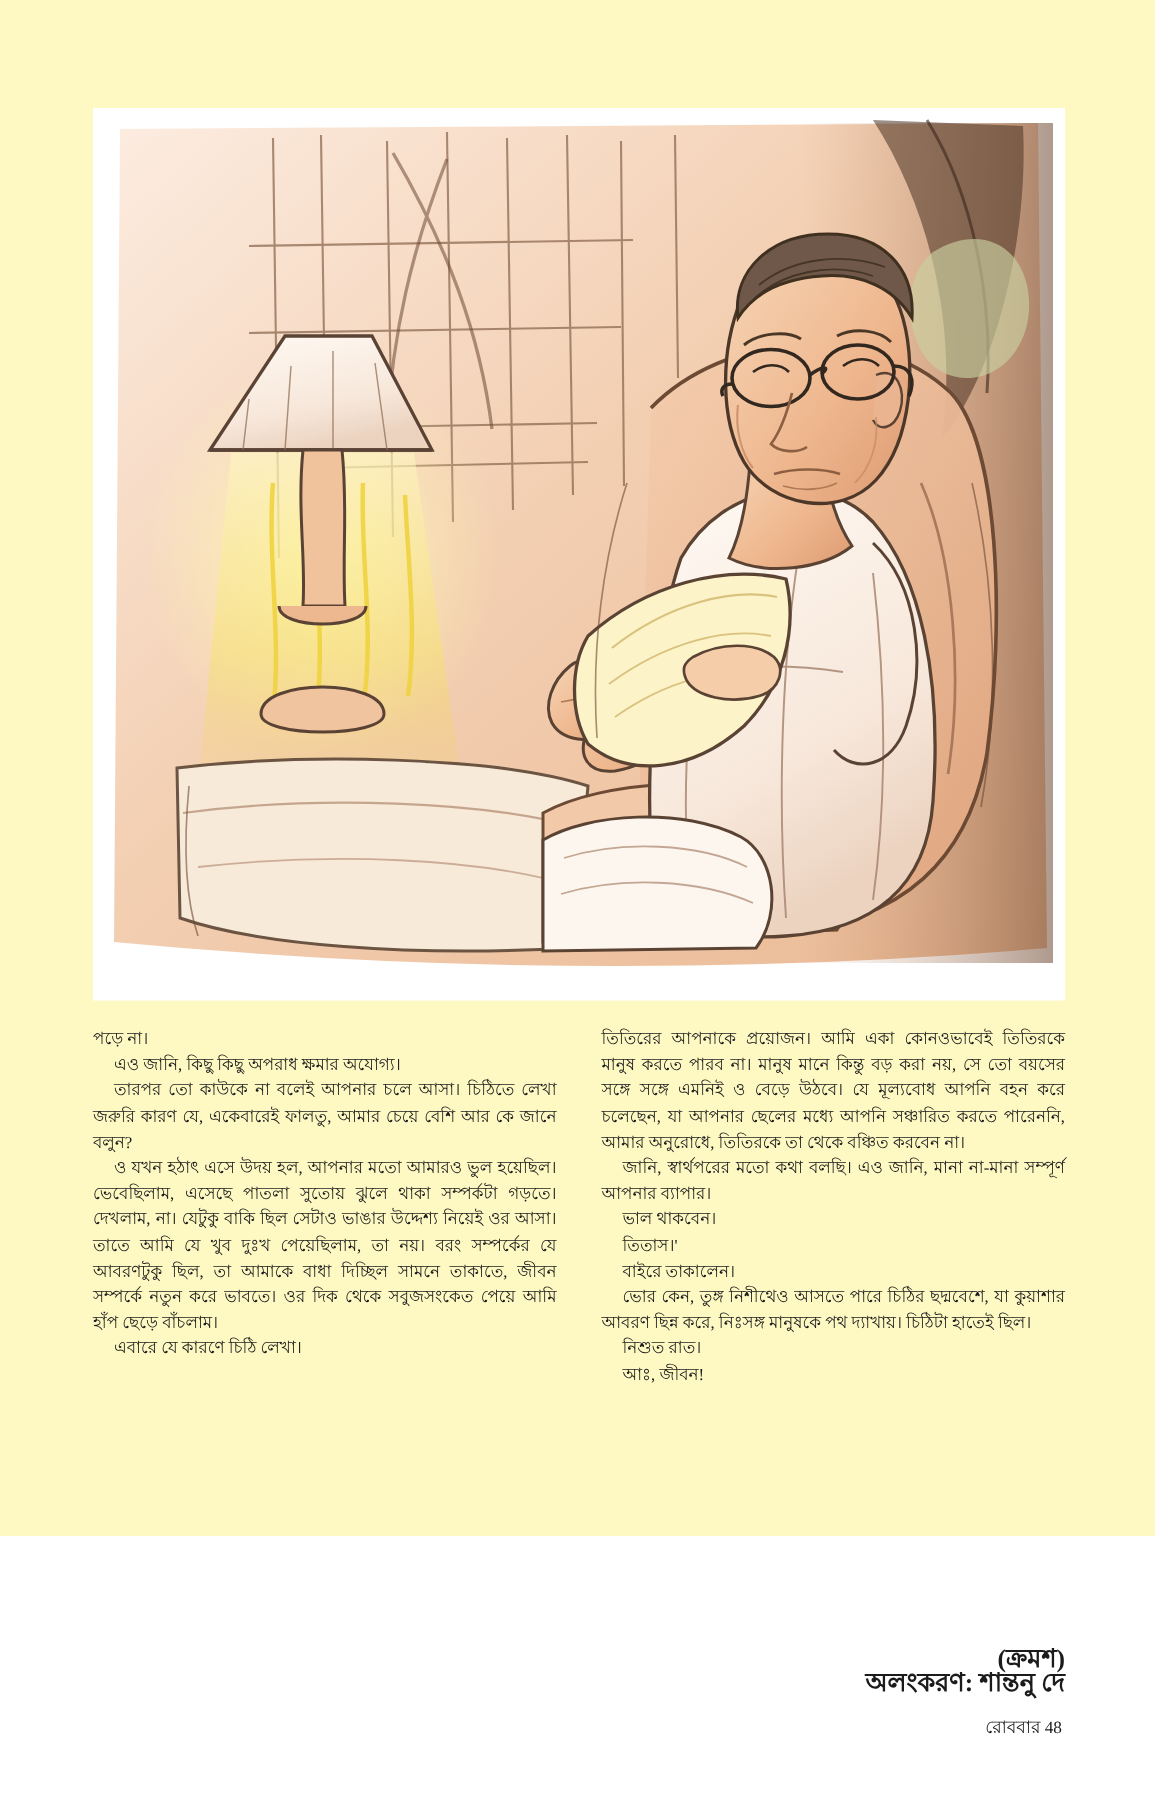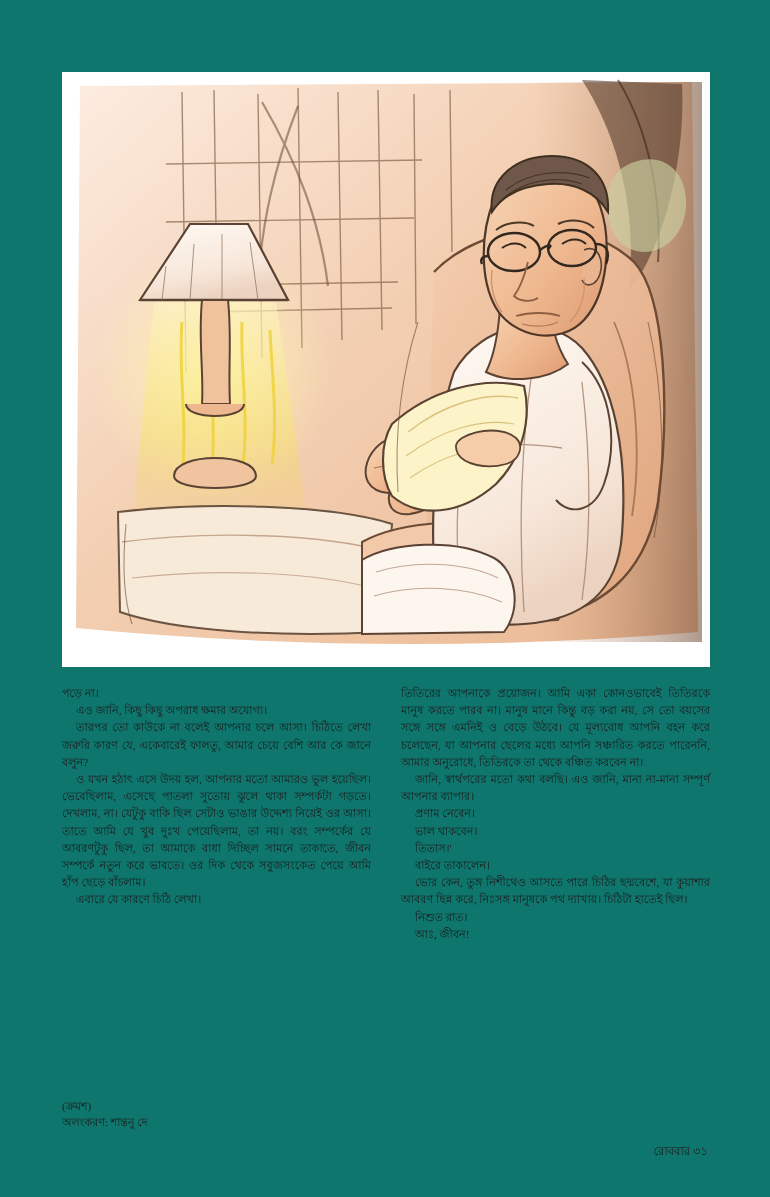--- a/index.html
+++ b/index.html
@@ -10,22 +10,22 @@
   body {
     width: 770px;
     height: 1197px;
     font-family: "Liberation Sans", sans-serif;
     color: #231f20;
     overflow: hidden;
   }
   .page {
     position: relative;
     width: 770px;
-    height: 1197px;
-    background: #0f766e;
+    height: 1024px;
+    background: #fef9c3;
     box-sizing: border-box;
   }
 
   
   .illustration {
     position: absolute;
     left: 62px;
     top: 72px;
     width: 648px;
     height: 595px;
@@ -64,24 +64,25 @@
     text-indent: 0;
   }
 
   
   .footer {
     position: absolute;
     left: 62px;
     top: 1098px;
     width: 648px;
     font-family: "Liberation Serif", serif;
-    font-size: 11px;
+    font-size: 17px;
     line-height: 16px;
-    text-align: left;
+    text-align: right;
     color: #1b1b1b;
+    font-weight: bold;
   }
   .footer .credit-line { display: block; }
   .page-number {
     position: absolute;
     right: 62px;
     top: 1143px;
     font-family: "Liberation Serif", serif;
     font-size: 11.5px;
     color: #1b1b1b;
     text-align: right;
@@ -265,31 +266,30 @@
       <p class="noindent">পড়ে না।</p>
       <p>এও জানি, কিছু কিছু অপরাধ ক্ষমার অযোগ্য।</p>
       <p>তারপর তো কাউকে না বলেই আপনার চলে আসা। চিঠিতে লেখা জরুরি কারণ যে, একেবারেই ফালতু, আমার চেয়ে বেশি আর কে জানে বলুন?</p>
       <p>ও যখন হঠাৎ এসে উদয় হল, আপনার মতো আমারও ভুল হয়েছিল। ভেবেছিলাম, এসেছে পাতলা সুতোয় ঝুলে থাকা সম্পর্কটা গড়তে। দেখলাম, না। যেটুকু বাকি ছিল সেটাও ভাঙার উদ্দেশ্য নিয়েই ওর আসা। তাতে আমি যে খুব দুঃখ পেয়েছিলাম, তা নয়। বরং সম্পর্কের যে আবরণটুকু ছিল, তা আমাকে বাধা দিচ্ছিল সামনে তাকাতে, জীবন সম্পর্কে নতুন করে ভাবতে। ওর দিক থেকে সবুজসংকেত পেয়ে আমি হাঁপ ছেড়ে বাঁচলাম।</p>
       <p>এবারে যে কারণে চিঠি লেখা।</p>
     </div>
 
     <div class="col">
       <p class="noindent">তিতিরের আপনাকে প্রয়োজন। আমি একা কোনওভাবেই তিতিরকে মানুষ করতে পারব না। মানুষ মানে কিন্তু বড় করা নয়, সে তো বয়সের সঙ্গে সঙ্গে এমনিই ও বেড়ে উঠবে। যে মূল্যবোধ আপনি বহন করে চলেছেন, যা আপনার ছেলের মধ্যে আপনি সঞ্চারিত করতে পারেননি, আমার অনুরোধে, তিতিরকে তা থেকে বঞ্চিত করবেন না।</p>
       <p>জানি, স্বার্থপরের মতো কথা বলছি। এও জানি, মানা না-মানা সম্পূর্ণ আপনার ব্যাপার।</p>
-      <p>প্রণাম নেবেন।</p>
       <p>ভাল থাকবেন।</p>
       <p>তিতাস।'</p>
       <p>বাইরে তাকালেন।</p>
       <p>ভোর কেন, তুঙ্গ নিশীথেও আসতে পারে চিঠির ছদ্মবেশে, যা কুয়াশার আবরণ ছিন্ন করে, নিঃসঙ্গ মানুষকে পথ দ্যাখায়। চিঠিটা হাতেই ছিল।</p>
       <p>নিশুত রাত।</p>
       <p>আঃ, জীবন!</p>
     </div>
 
   </div>
 
   <div class="footer">
     <span class="credit-line">(ক্রমশ)</span>
     <span class="credit-line">অলংকরণ: শান্তনু দে</span>
   </div>
 
-  <div class="page-number">রোববার ৩১</div>
+  <div class="page-number">রোববার 48</div>
 
 </div>
 
 </body></html>

